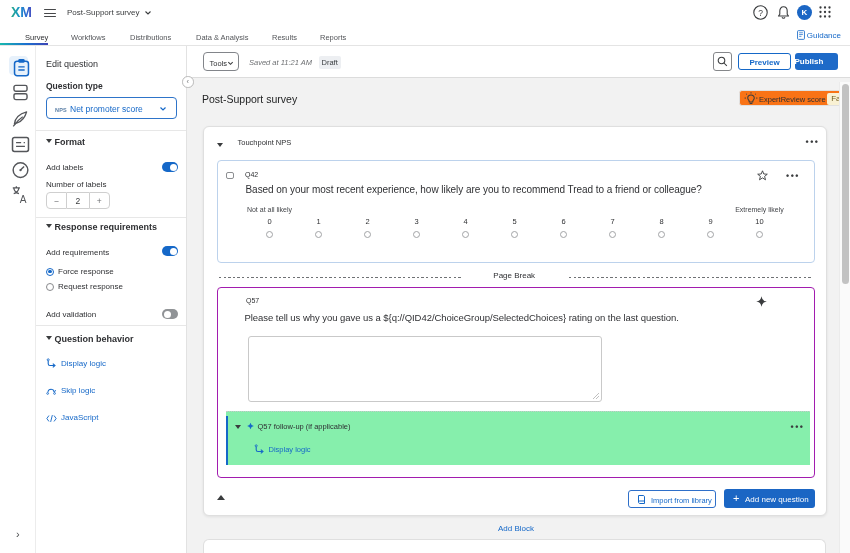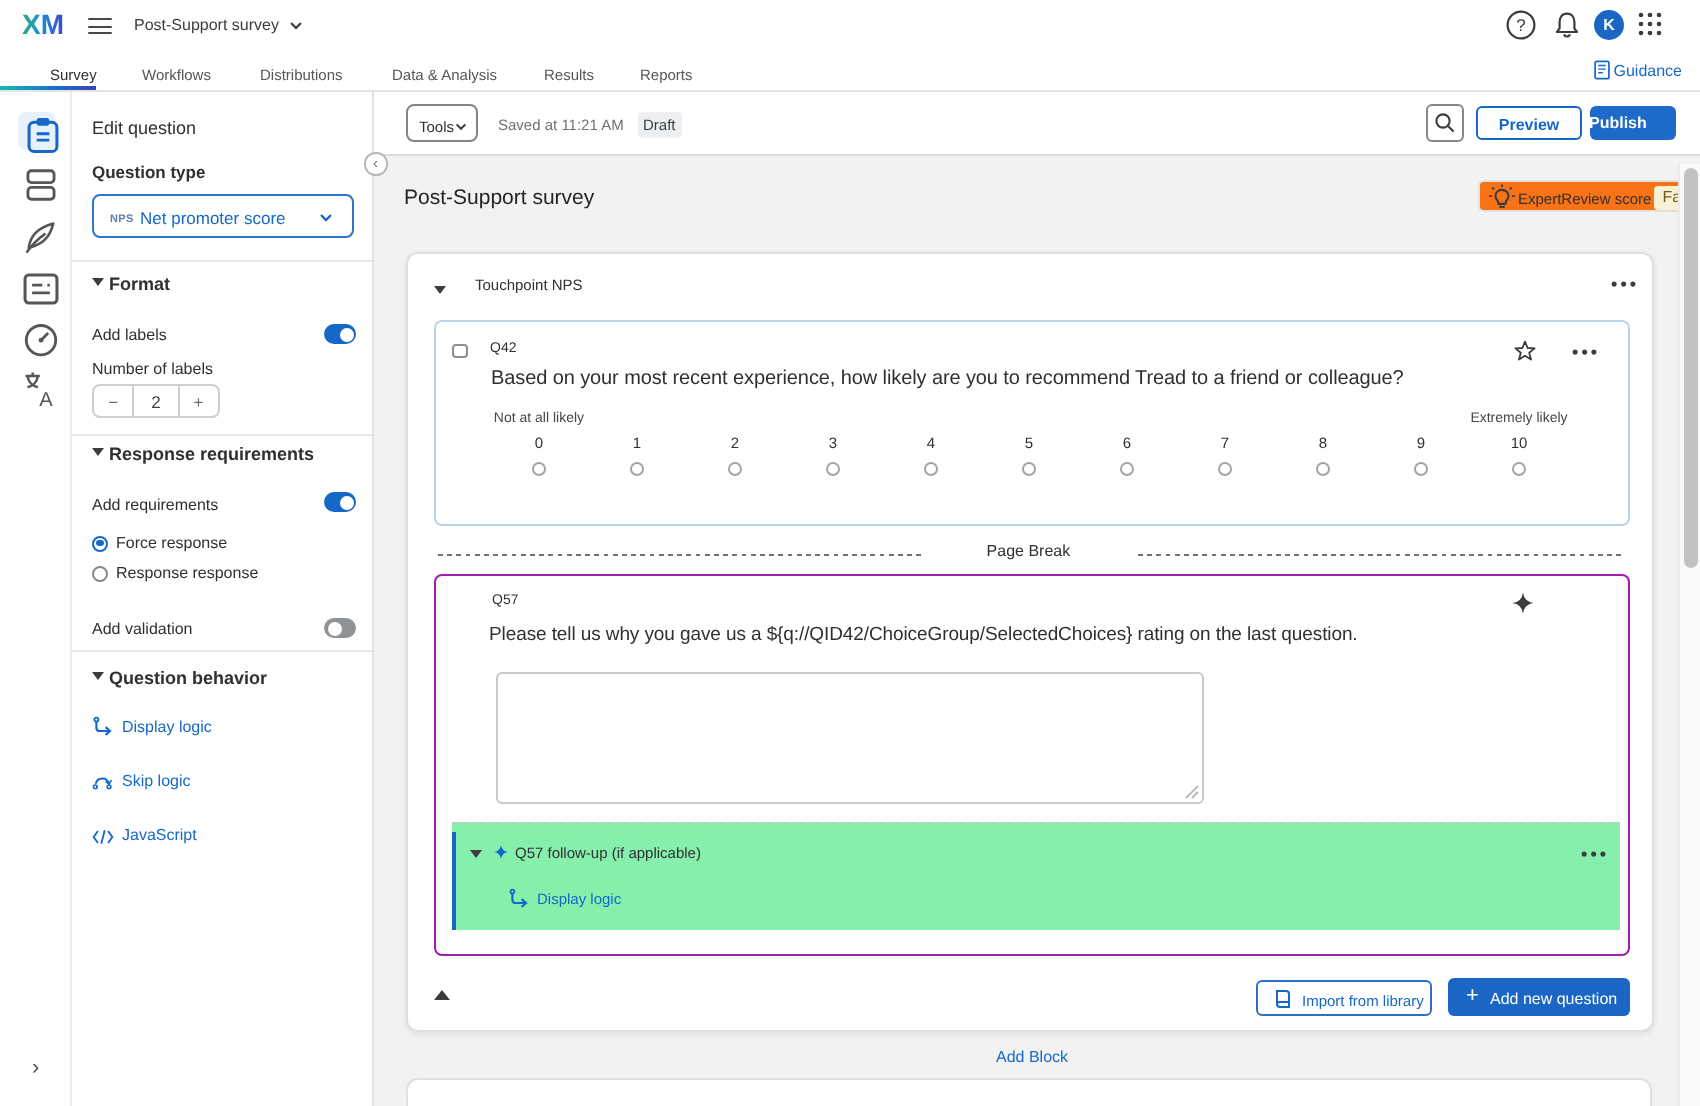--- a/index.html
+++ b/index.html
@@ -17,21 +17,21 @@
 
 
 #tabs { position:absolute; left:0; top:24px; width:850px; height:22px; background:#fff; border-bottom:1px solid #e4e4e4; }
 .tab { position:absolute; top:9px; font-size:7.5px; color:#54565a; white-space:nowrap;margin-left:12px; }
 #underline { position:absolute; left:0; top:18.5px; width:48px; height:2.5px; background:linear-gradient(90deg,#17b9ae,#1b6fd0 55%,#3c43b4); }
 #guidance { position:absolute; right:9px; top:6px; font-size:8px; color:#1568c8; }
 
 
 #toolbar { position:absolute; left:187px; top:46px; width:663px; height:32px; background:#fff; border-bottom:1px solid #dcdcdc; }
 #toolsbtn { position:absolute; left:15.5px; top:6px; width:36.5px; height:19px; border:1px solid #82858a; border-radius:4px; background:#fff; font-size:7.5px; color:#2f3033; text-align:left; padding:5.5px 0 0 6px; }
-#savedat { position:absolute; left:62px; top:12px; font-size:7.5px; color:#6f7174; white-space:nowrap; }
+#savedat { position:absolute; left:62px; top:12px; font-size:7.5px; color:#6f7174; white-space:nowrap;font-style:italic; }
 #draft { position:absolute; left:131.5px; top:10px; background:#edeff2; border-radius:2px; font-size:7.5px; color:#3a3d40; padding:1.5px 3px 2px; }
 #searchbtn { position:absolute; left:526px; top:6px; width:19px; height:19px; border:1px solid #85878a; border-radius:3px; background:#fff; }
 #previewbtn { position:absolute; left:551px; top:7px; width:53px; height:17px; border:1px solid #1568c8; border-radius:3px; background:#fff; color:#1568c8; font-size:8px; font-weight:bold; text-align:center; padding-top:4px; }
 #publishbtn { position:absolute; left:607.5px; top:7px; width:43px; height:17px; border-radius:3px; background:#1e6ac8; color:#fff; font-size:8px; font-weight:bold; padding-top:4px; }
 
 
 #rail { position:absolute; left:0; top:46px; width:36px; height:507px; background:#fff; border-right:1px solid #ececec; }
 .railicon { position:absolute; left:9px; width:19px; height:19px; }
 #railexp { position:absolute; left:16px; top:482px; font-size:11px; color:#4a4c4e; }
 
@@ -252,21 +252,21 @@
       <div>+</div>
     </div>
   <div class="pdivider" style="top:171px"></div>
   <div class="secarr" style="top:178px"></div>
     <div class="sechead" style="top:176px">Response requirements</div>
   <div class="plabel" style="top:201.5px">Add requirements</div>
   <div class="toggle on" style="top:200px"></div>
   <div class="radio sel" style="top:221.5px"></div>
   <div class="plabel" style="left:22px;top:221px">Force response</div>
   <div class="radio" style="top:236.5px"></div>
-  <div class="plabel" style="left:22px;top:236px">Response response</div>
+  <div class="plabel" style="left:22px;top:236px">Request response</div>
   <div class="plabel" style="top:264px">Add validation</div>
   <div class="toggle off" style="top:263px"></div>
   <div class="pdivider" style="top:279px"></div>
   <div class="secarr" style="top:290px"></div>
     <div class="sechead" style="top:287.5px">Question behavior</div>
   <svg class="plinkicon" style="top:312px" width="11" height="11" viewBox="0 0 11 11">
       <circle cx="2.2" cy="1.8" r="1" fill="none" stroke="#1568c8" stroke-width="0.9"></circle>
       <path d="M2.2 3 V5.7 Q2.2 7.5 4 7.5 H8.3" fill="none" stroke="#1568c8" stroke-width="1.1"></path>
       <path d="M6.8 5.6 L9 7.5 L6.8 9.4" fill="none" stroke="#1568c8" stroke-width="1.1"></path>
     </svg>

